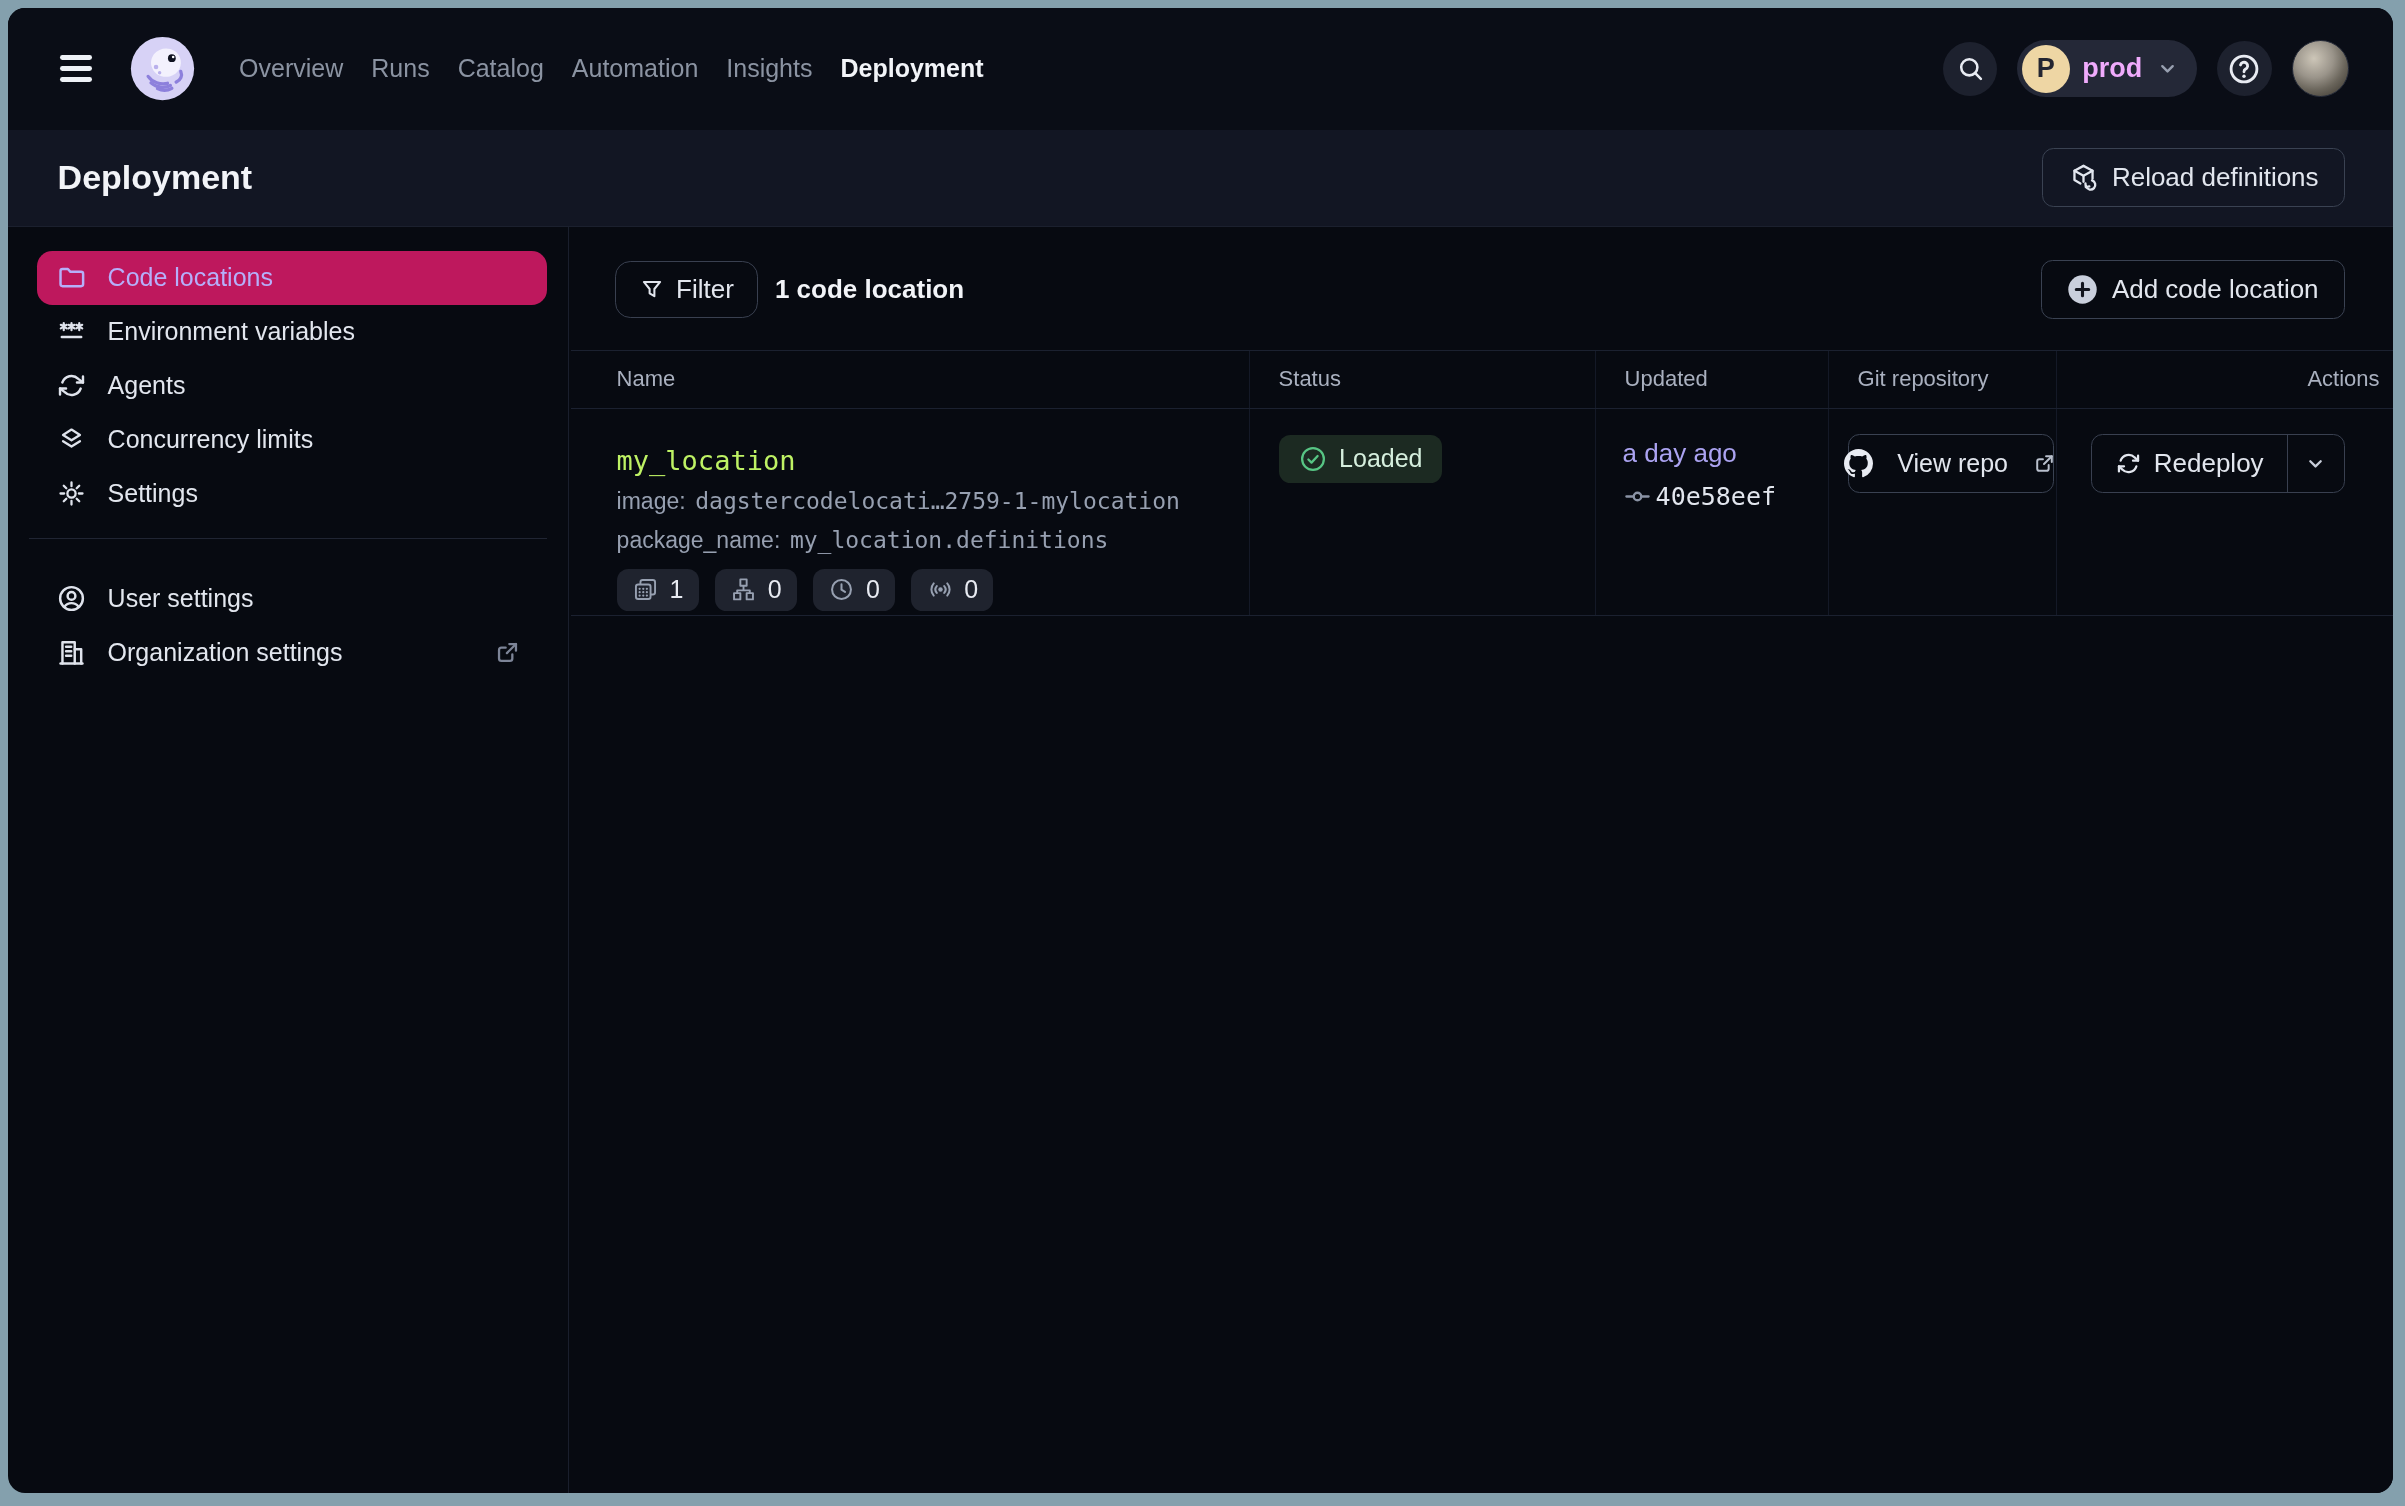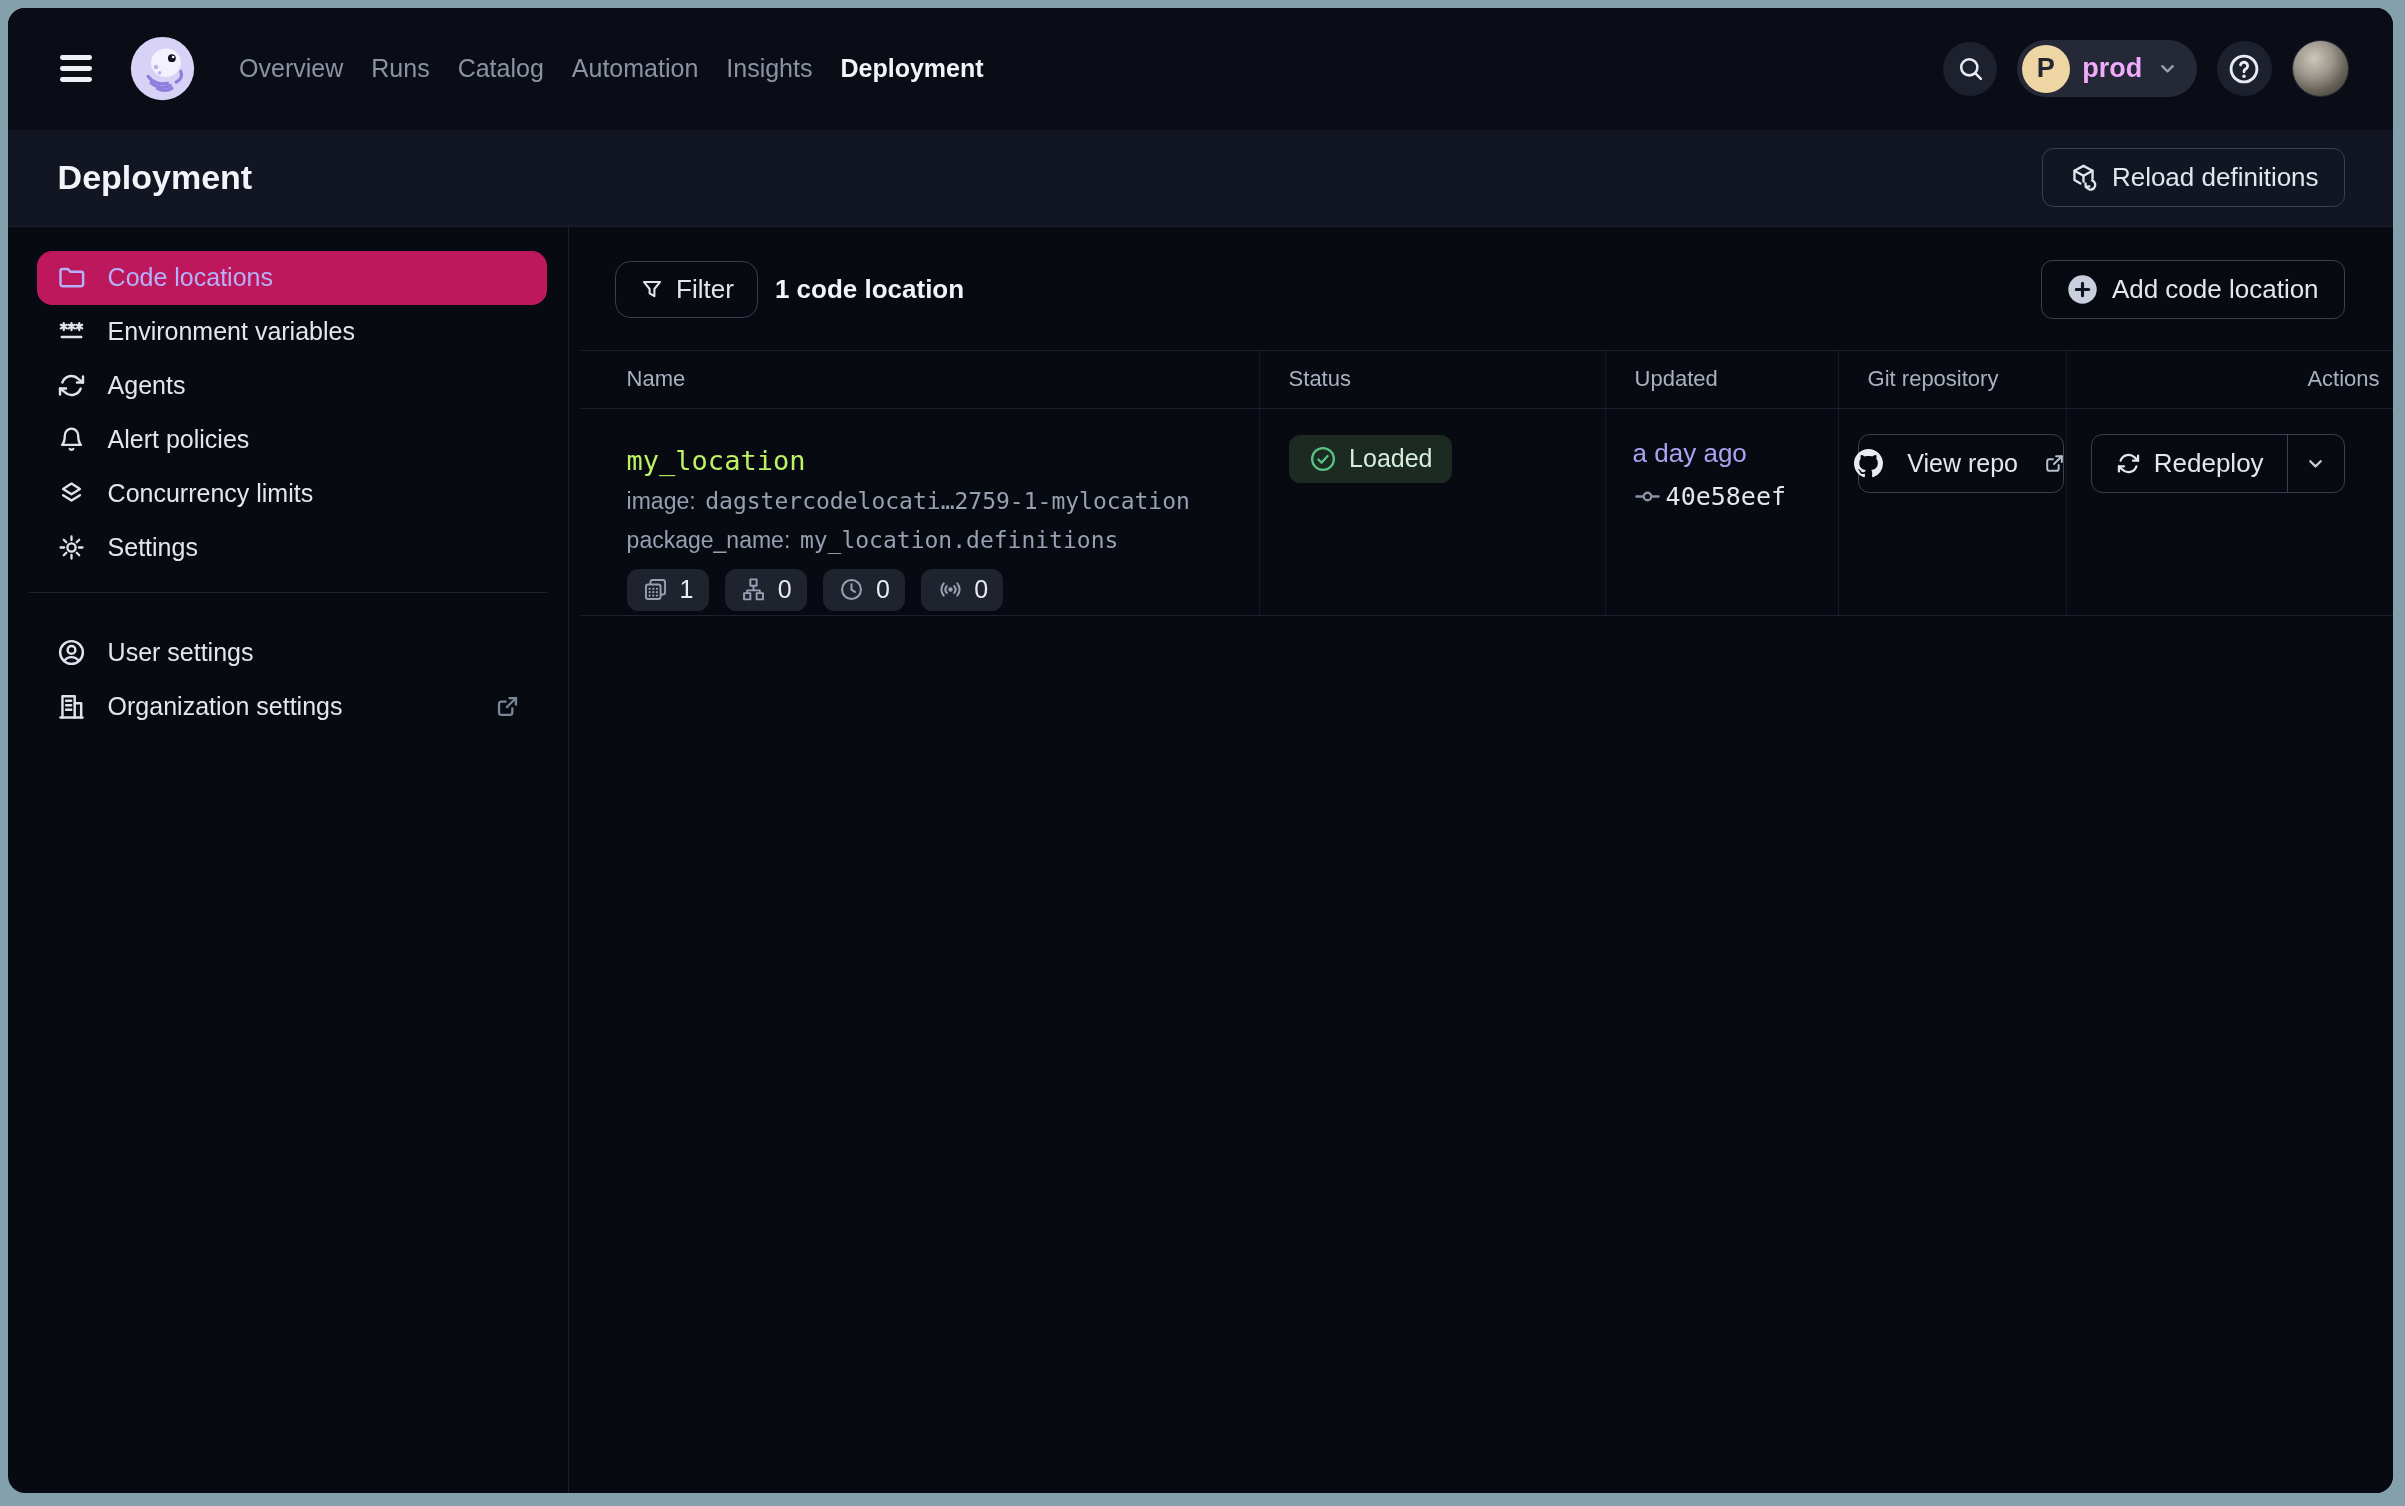--- a/index.html
+++ b/index.html
@@ -78,21 +78,21 @@
   .ext-icon { margin-left:auto; margin-right:25px; color:#7d8598; display:flex; }
   
   .content { flex:1; position:relative; background:#070a11; min-width:0; }
   .toolbar {
     position:absolute; top:33px; left:46px; right:48px;
     display:flex; align-items:center;
   }
   .filter-btn { height:57px; border-radius:15.3px; border:1.4px solid #394050; padding:0 23px; gap:11.5px; }
   .count-label { margin-left:17px; color:#f2f4f8; font-size:26px; font-weight:700; }
   .add-btn { margin-left:auto; height:59px; padding:0 25px; gap:13.4px; }
-  .table { position:absolute; top:123px; left:12px; right:0; }
+  .table { position:absolute; top:123px; left:2px; right:0; }
   .thead, .trow {
     display:grid; grid-template-columns:678px 346px 233px 228px 1fr;
   }
   .thead {
     height:59px; border-top:1px solid #1b2130; border-bottom:1px solid #1b2130;
   }
   .th {
     display:flex; align-items:center; color:#a9b0bf; font-size:22px;
     padding-left:29px;
   }
@@ -236,29 +236,20 @@
       </div>
       <div class="side-item">
         <span class="sicon">
           <svg viewBox="0 0 24 24" width="29" height="29" fill="none" stroke="currentColor" stroke-width="2" stroke-linecap="round" stroke-linejoin="round">
             <polyline points="21.5 4.5 21.5 9.5 16.5 9.5"></polyline>
             <polyline points="2.5 19.5 2.5 14.5 7.5 14.5"></polyline>
             <path d="M4.4 9.5a8 8 0 0 1 13.2-3l3.9 3M2.5 14.5l3.9 3a8 8 0 0 0 13.2-3"></path>
           </svg>
         </span>
         <span>Agents</span>
-      </div>
-      <div class="side-item">
-        <span class="sicon">
-          <svg viewBox="0 0 24 24" width="29" height="29" fill="none" stroke="currentColor" stroke-width="1.9" stroke-linecap="round" stroke-linejoin="round">
-            <path d="M17.5 8.5a5.5 5.5 0 0 0-11 0c0 6.2-2.4 7.9-2.4 7.9h15.8s-2.4-1.7-2.4-7.9"></path>
-            <path d="M13.5 19.8a1.8 1.8 0 0 1-3 0"></path>
-          </svg>
-        </span>
-        <span>Alert policies</span>
       </div>
       <div class="side-item">
         <span class="sicon">
           <svg viewBox="0 0 24 24" width="29" height="29" fill="none" stroke="currentColor" stroke-width="1.9" stroke-linejoin="round" stroke-linecap="round">
             <path d="M12 3.8 19 8.2 12 12.6 5 8.2z"></path>
             <path d="M5 13.4l7 4.4 7-4.4"></path>
           </svg>
         </span>
         <span>Concurrency limits</span>
       </div>

